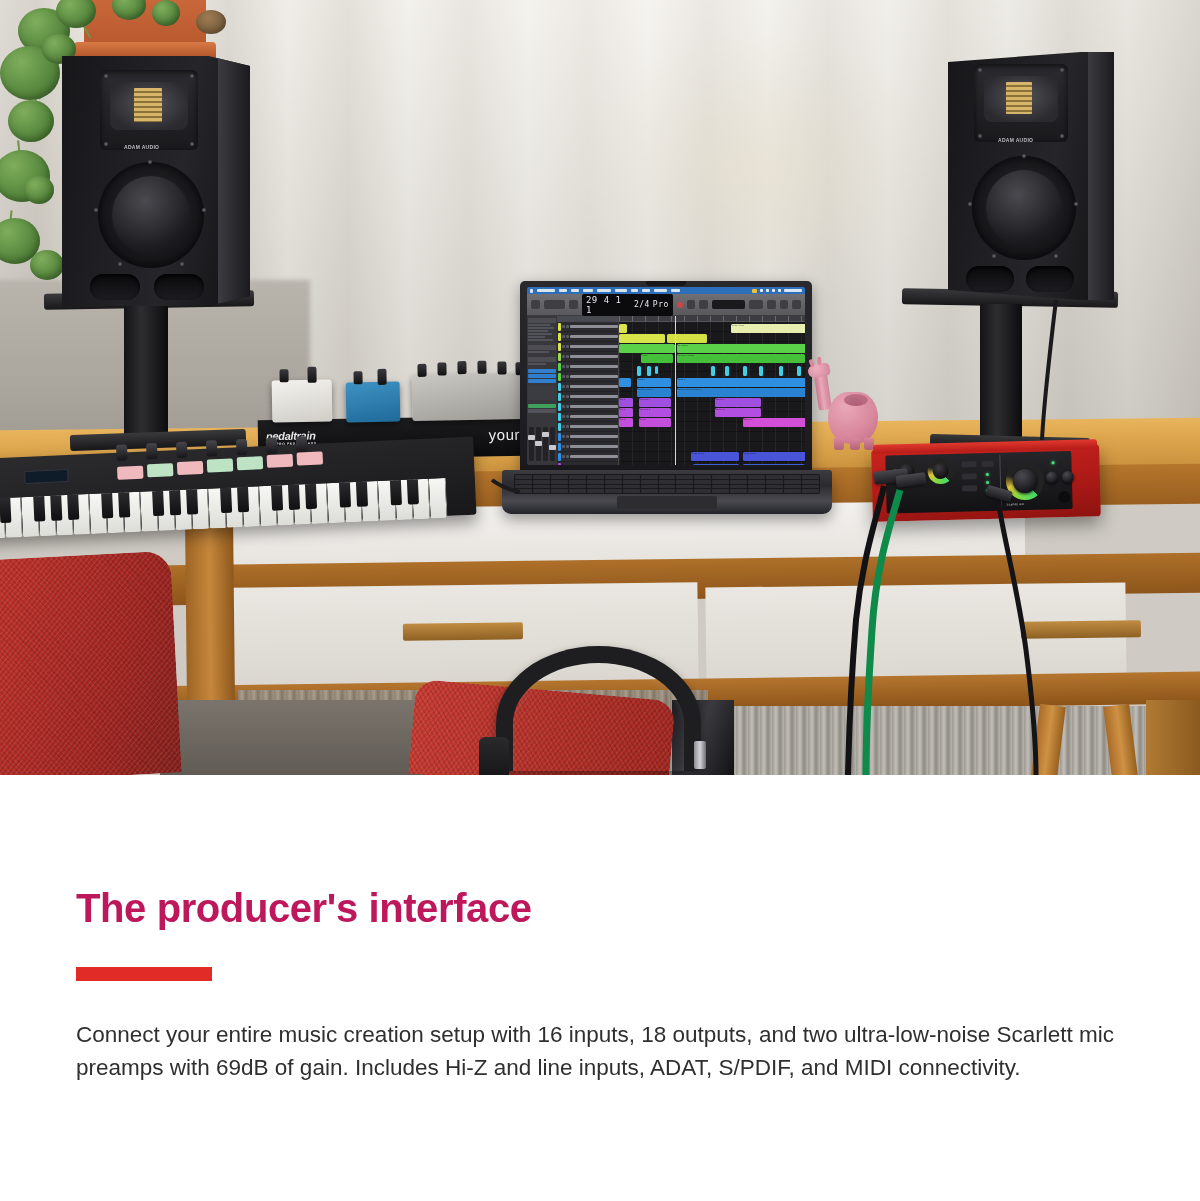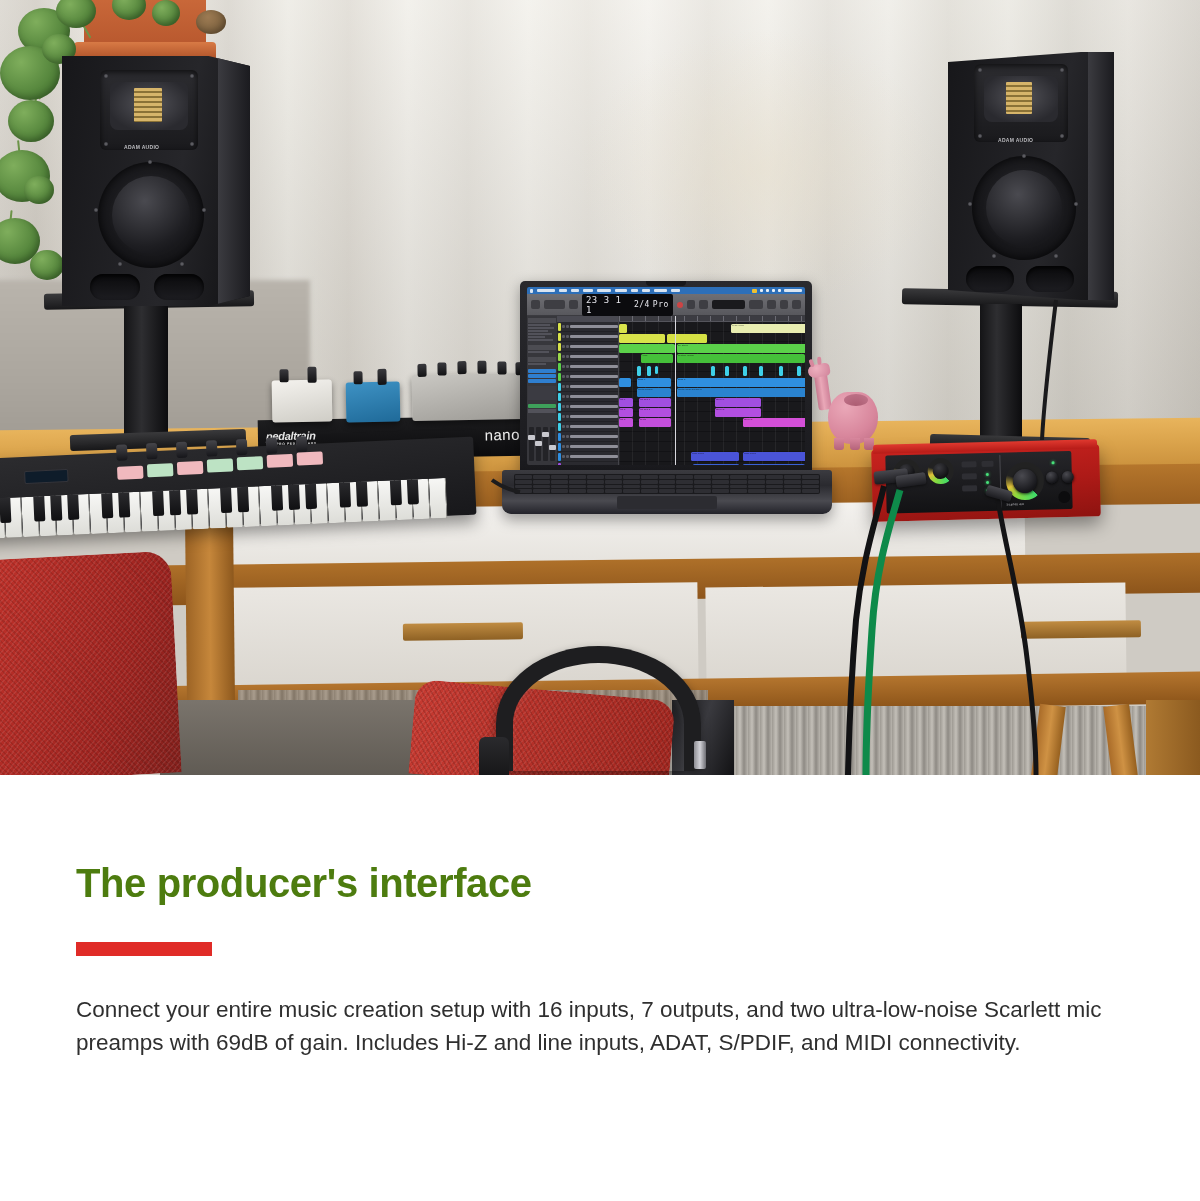--- a/index.html
+++ b/index.html
@@ -576,21 +576,21 @@
     <div class="screw" style="left:106px; top:202px;"></div>
     <div class="port" style="left:18px; top:214px; width:48px; height:26px;"></div>
     <div class="port" style="left:78px; top:214px; width:48px; height:26px;"></div>
   </div>
 
   <div class="pedalboard">
     <div class="pb-label" style="left:8px; top:10px;">
       <span>pedaltrain</span>
       <small>THE PRO PEDALBOARD</small>
     </div>
-    <div class="nano-label" style="right:8px; top:10px;">nano</div>
+    <div class="nano-label" style="right:8px; top:10px;">your</div>
   </div>
   <div class="pedal" style="left:272px; top:380px; width:60px; height:42px; background:linear-gradient(170deg,#f4f2ee,#cfcdc6); transform:rotate(-1deg);">
     <div class="pedal-knob" style="left:8px; top:-11px;"></div>
     <div class="pedal-knob" style="left:36px; top:-13px; height:16px;"></div>
   </div>
   <div class="pedal" style="left:346px; top:382px; width:54px; height:40px; background:linear-gradient(170deg,#3e92c4,#1f6a99); transform:rotate(-1deg);">
     <div class="pedal-knob" style="left:8px; top:-11px;"></div>
     <div class="pedal-knob" style="left:32px; top:-13px; height:16px;"></div>
   </div>
   <div class="pedal" style="left:412px; top:374px; width:118px; height:46px; background:linear-gradient(170deg,#cac8c3,#9c9a95); transform:rotate(-1deg);">
@@ -691,21 +691,21 @@
           <div class="mb-dot"></div>
           <div class="mb-item" style="width:18px;"></div>
         </div>
       </div>
 
       <div class="daw-toolbar">
         <div class="tb-btn"></div>
         <div class="tb-btn" style="width:22px;"></div>
         <div class="tb-btn"></div>
         <div class="lcd">
-          <span class="big">23 3 1 1</span>
+          <span class="big">29 4 1 1</span>
           <span>2/4</span>
           <span>Pro</span>
         </div>
         <div class="transport-dot"></div>
         <div class="tb-btn"></div>
         <div class="tb-btn"></div>
         <div class="tb-btn" style="width:34px; background:#1a1a1d;"></div>
         <div class="tb-btn" style="width:14px;"></div>
         <div class="tb-btn"></div>
         <div class="tb-btn"></div>
@@ -1055,16 +1055,16 @@
   <div class="chair-back"></div>
   <div class="chair-seat"></div>
   <div class="hp-band">
     <div class="hp-cup" style="left:-34px; top:74px; width:30px; height:48px;"></div>
     <div class="hp-slider" style="right:-22px; top:78px;"></div>
   </div>
 
 </div>
 
 <div class="content">
-  <h1 class="heading" style="color: #4d7c0f;">The producer's interface</h1>
+  <h1 class="heading" style="color: #be185d; margin-top: 25px;">The producer's interface</h1>
   <div class="accent-bar" style="background: rgb(224, 43, 39);"></div>
-  <p class="body-copy">Connect your entire music creation setup with 16 inputs, 7 outputs, and two ultra-low-noise Scarlett mic preamps with 69dB of gain. Includes Hi-Z and line inputs, ADAT, S/PDIF, and MIDI connectivity.</p>
+  <p class="body-copy">Connect your entire music creation setup with 16 inputs, 18 outputs, and two ultra-low-noise Scarlett mic preamps with 69dB of gain. Includes Hi-Z and line inputs, ADAT, S/PDIF, and MIDI connectivity.</p>
 </div>
 
 </body></html>

